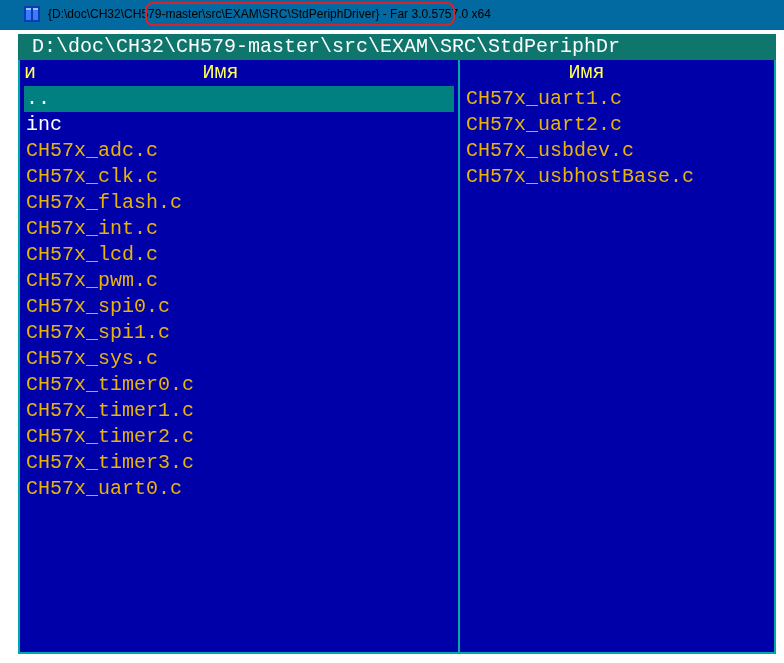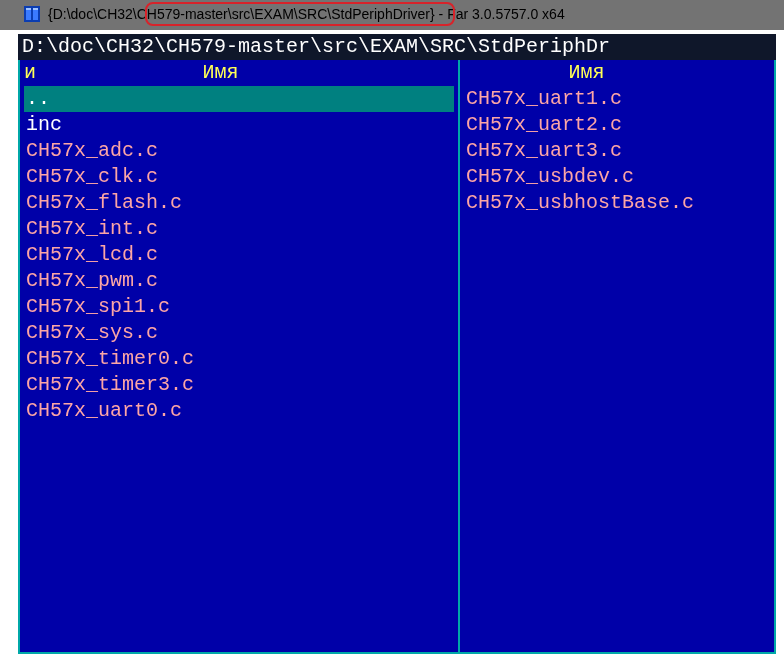--- a/index.html
+++ b/index.html
@@ -7,23 +7,23 @@
       font-family: "Consolas", "Courier New", monospace;
       background: #fff;
       width: 784px;
       height: 663px;
       overflow: hidden;
     }
     .titlebar {
       display: flex;
       align-items: center;
       padding: 6px 24px 8px 24px;
-      background: #737373;
+      background: #0369a1;
       font-family: "Segoe UI", Arial, sans-serif;
-      font-size: 14px;
+      font-size: 12px;
       color: #000;
       white-space: nowrap;
       position: relative;
     }
     .titlebar .icon {
       width: 16px;
       height: 16px;
       margin-right: 8px;
       flex-shrink: 0;
     }
@@ -41,23 +41,23 @@
     .far-area {
       margin: 4px 8px 0 18px;
       background: #0000a8;
       font-family: "Consolas", "Courier New", monospace;
       font-size: 20px;
       line-height: 26px;
       height: 620px;
       overflow: hidden;
     }
     .pathline {
-      background: #0f172a;
+      background: #0f766e;
       color: #fff;
-      padding: 0 4px;
+      padding: 0 14px;
       white-space: nowrap;
       overflow: hidden;
     }
     .panels {
       display: flex;
       height: calc(100% - 26px);
     }
     .panel {
       border: 2px solid #00a8a8;
       border-top: none;
@@ -99,21 +99,21 @@
       align-items: center;
       white-space: nowrap;
       padding-left: 2px;
       cursor: default;
     }
     .row.selected {
       background: #008080;
       color: #fff;
     }
     .row.dir { color: #fff; }
-    .row.file { color: #fca5a5; }
+    .row.file { color: #eab308; }
   </style>
 </head>
 <body>
 
 <div class="titlebar">
   <span class="icon">
     <svg viewBox="0 0 16 16" width="16" height="16">
       <rect x="0" y="0" width="16" height="16" fill="#0b3db1"></rect>
       <rect x="2" y="2" width="5" height="12" fill="#3b7bff"></rect>
       <rect x="9" y="2" width="5" height="12" fill="#3b7bff"></rect>
@@ -137,34 +137,36 @@
       </div>
       <div class="filelist" id="left-list">
           <div class="row dir selected">..</div>
           <div class="row dir">inc</div>
           <div class="row file">CH57x_adc.c</div>
           <div class="row file">CH57x_clk.c</div>
           <div class="row file">CH57x_flash.c</div>
           <div class="row file">CH57x_int.c</div>
           <div class="row file">CH57x_lcd.c</div>
           <div class="row file">CH57x_pwm.c</div>
+          <div class="row file">CH57x_spi0.c</div>
           <div class="row file">CH57x_spi1.c</div>
           <div class="row file">CH57x_sys.c</div>
           <div class="row file">CH57x_timer0.c</div>
+          <div class="row file">CH57x_timer1.c</div>
+          <div class="row file">CH57x_timer2.c</div>
           <div class="row file">CH57x_timer3.c</div>
           <div class="row file">CH57x_uart0.c</div>
         </div>
     </div>
     <div class="vsep"></div>
     <div class="panel right">
       <div class="col-header">
         <span class="chname">Имя</span>
       </div>
       <div class="filelist" id="right-list">
           <div class="row file">CH57x_uart1.c</div>
           <div class="row file">CH57x_uart2.c</div>
-          <div class="row file">CH57x_uart3.c</div>
           <div class="row file">CH57x_usbdev.c</div>
           <div class="row file">CH57x_usbhostBase.c</div>
         </div>
     </div>
   </div>
 </div>
 
 </body></html>

